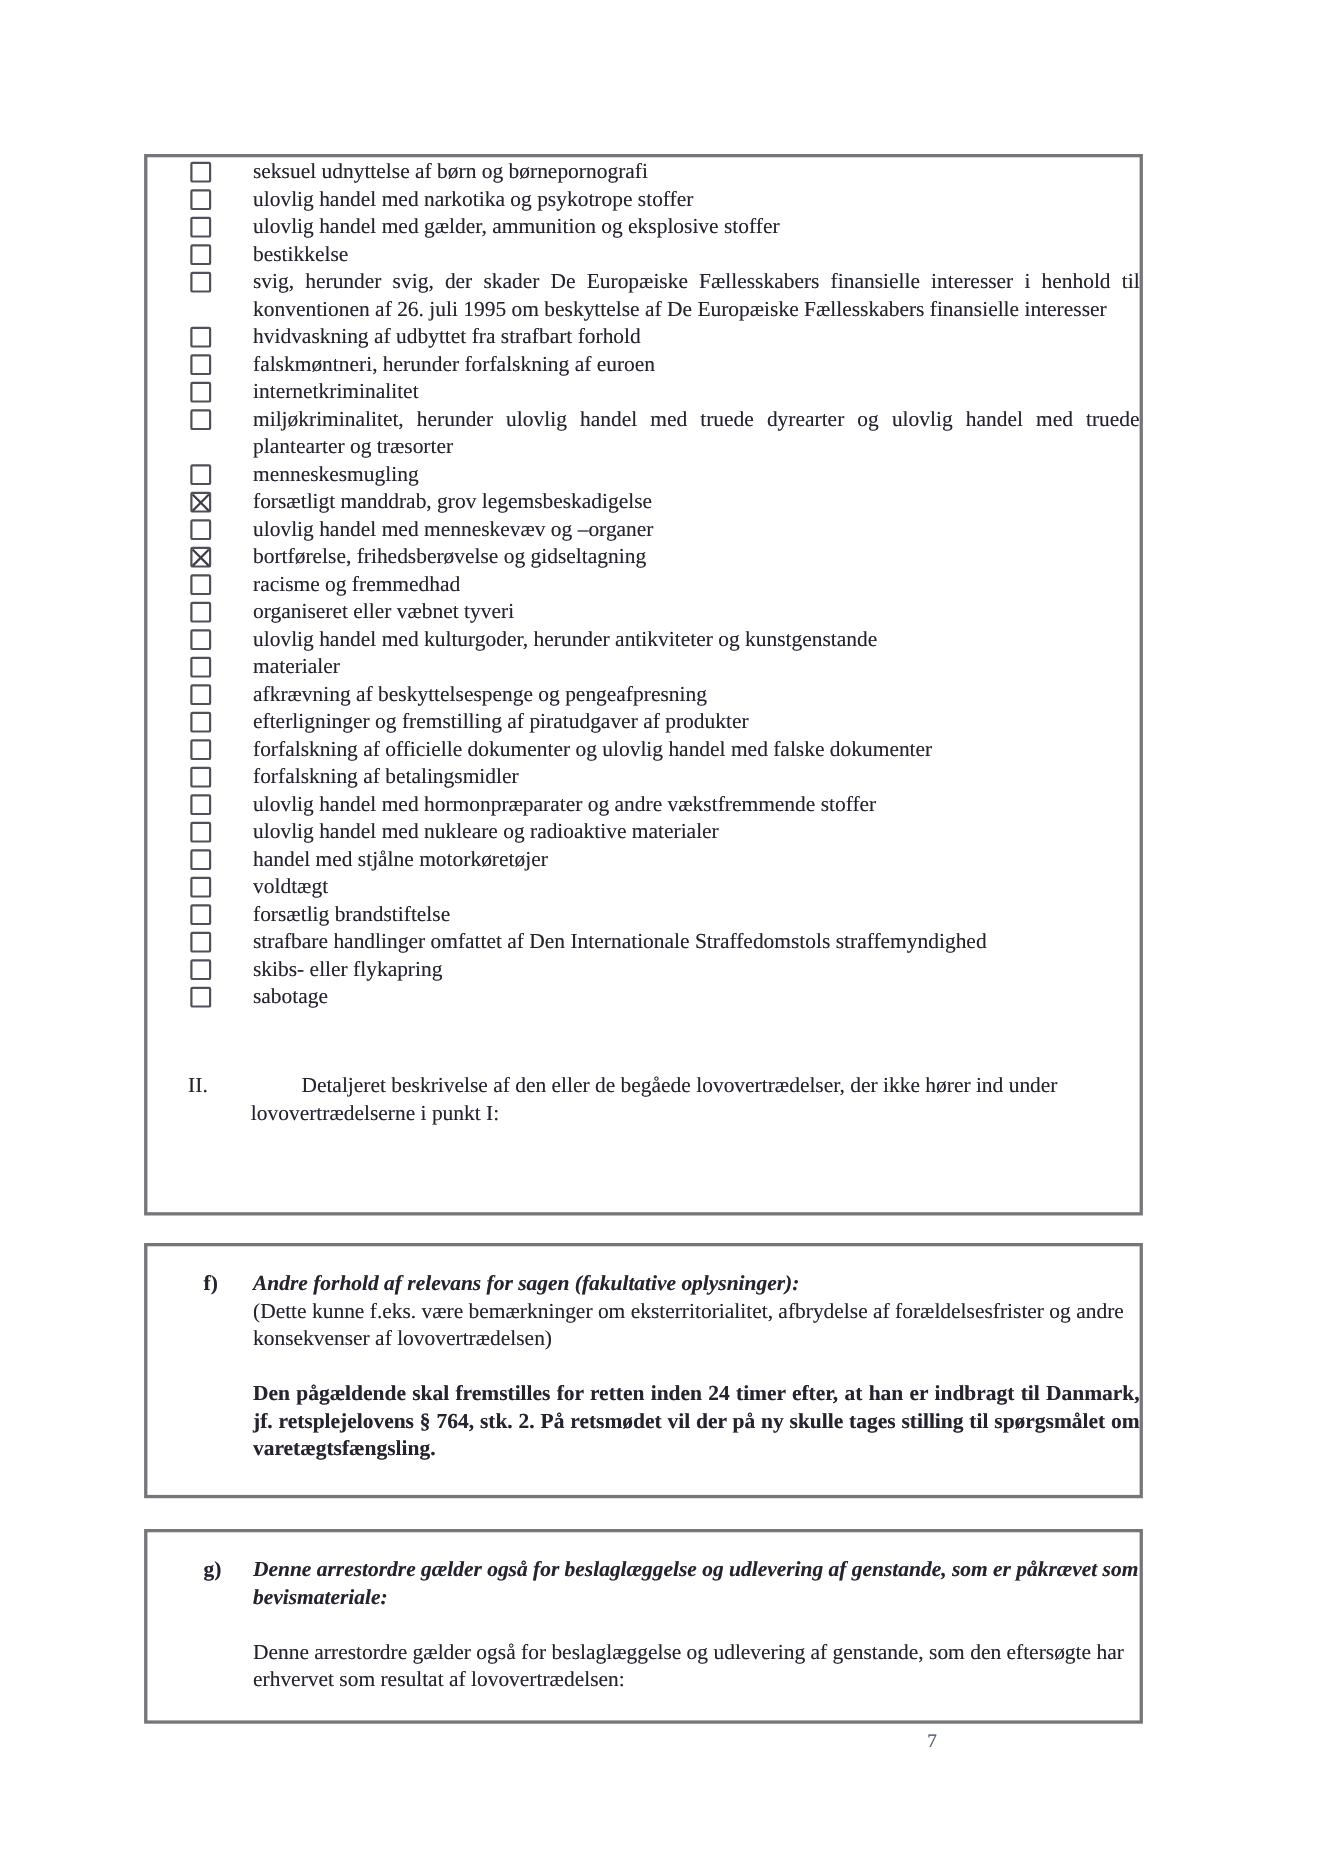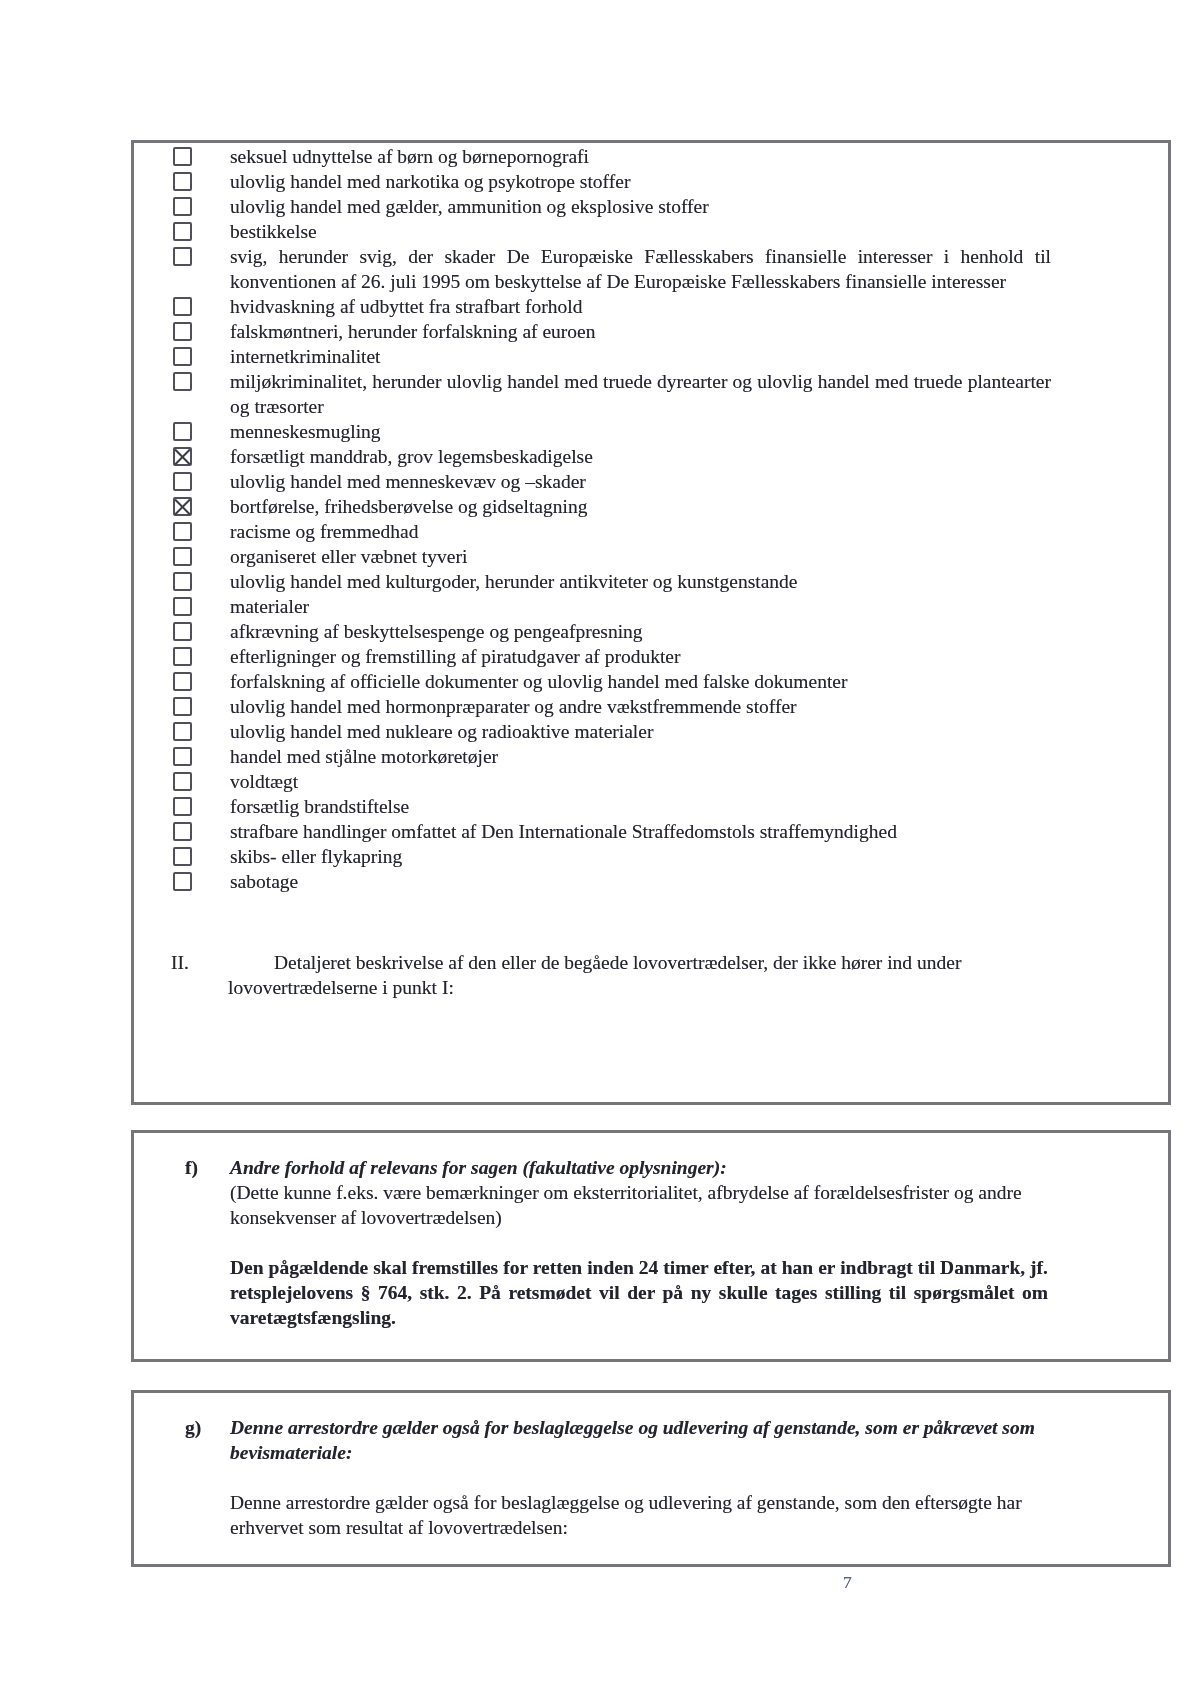--- a/index.html
+++ b/index.html
@@ -7,21 +7,21 @@
     position:relative;
     width:1200px; height:1691px;
     background:#ffffff;
     font-family:"Liberation Serif","DejaVu Serif",serif;
     font-size:19.5px;
     color:#24242e;
     text-shadow: 0 0 0.6px rgba(40,40,80,0.45);
     overflow:hidden;
   }
   .box {
-    position:absolute; left:131px; width:1040px;
+    position:absolute; left:131px; width:908px;
     border:3px solid #76767a;
     box-sizing:border-box;
     background:#fff;
   }
   #box-offenses { top:140px; height:965px; padding:1px 0 0 39px; }
   #box-f { top:1130px; height:232px; padding:22px 0 0 51px; }
   #box-g { top:1390px; height:177px; padding:22px 0 0 51px; }
 
   .offense-row { display:flex; line-height:25px; }
   .cb {
@@ -123,21 +123,21 @@
           <span class="offense-label">menneskesmugling</span>
         </div>
 
         <div class="offense-row">
           <span class="cb checked"></span>
           <span class="offense-label">forsætligt manddrab, grov legemsbeskadigelse</span>
         </div>
 
         <div class="offense-row">
           <span class="cb"></span>
-          <span class="offense-label">ulovlig handel med menneskevæv og –skader</span>
+          <span class="offense-label">ulovlig handel med menneskevæv og –organer</span>
         </div>
 
         <div class="offense-row">
           <span class="cb checked"></span>
           <span class="offense-label">bortførelse, frihedsberøvelse og gidseltagning</span>
         </div>
 
         <div class="offense-row">
           <span class="cb"></span>
           <span class="offense-label">racisme og fremmedhad</span>
@@ -166,20 +166,24 @@
         <div class="offense-row">
           <span class="cb"></span>
           <span class="offense-label">efterligninger og fremstilling af piratudgaver af produkter</span>
         </div>
 
         <div class="offense-row">
           <span class="cb"></span>
           <span class="offense-label">forfalskning af officielle dokumenter og ulovlig handel med falske dokumenter</span>
         </div>
 
+        <div class="offense-row">
+          <span class="cb"></span>
+          <span class="offense-label">forfalskning af betalingsmidler</span>
+        </div>
 
         <div class="offense-row">
           <span class="cb"></span>
           <span class="offense-label">ulovlig handel med hormonpræparater og andre vækstfremmende stoffer</span>
         </div>
 
         <div class="offense-row">
           <span class="cb"></span>
           <span class="offense-label">ulovlig handel med nukleare og radioaktive materialer</span>
         </div>

